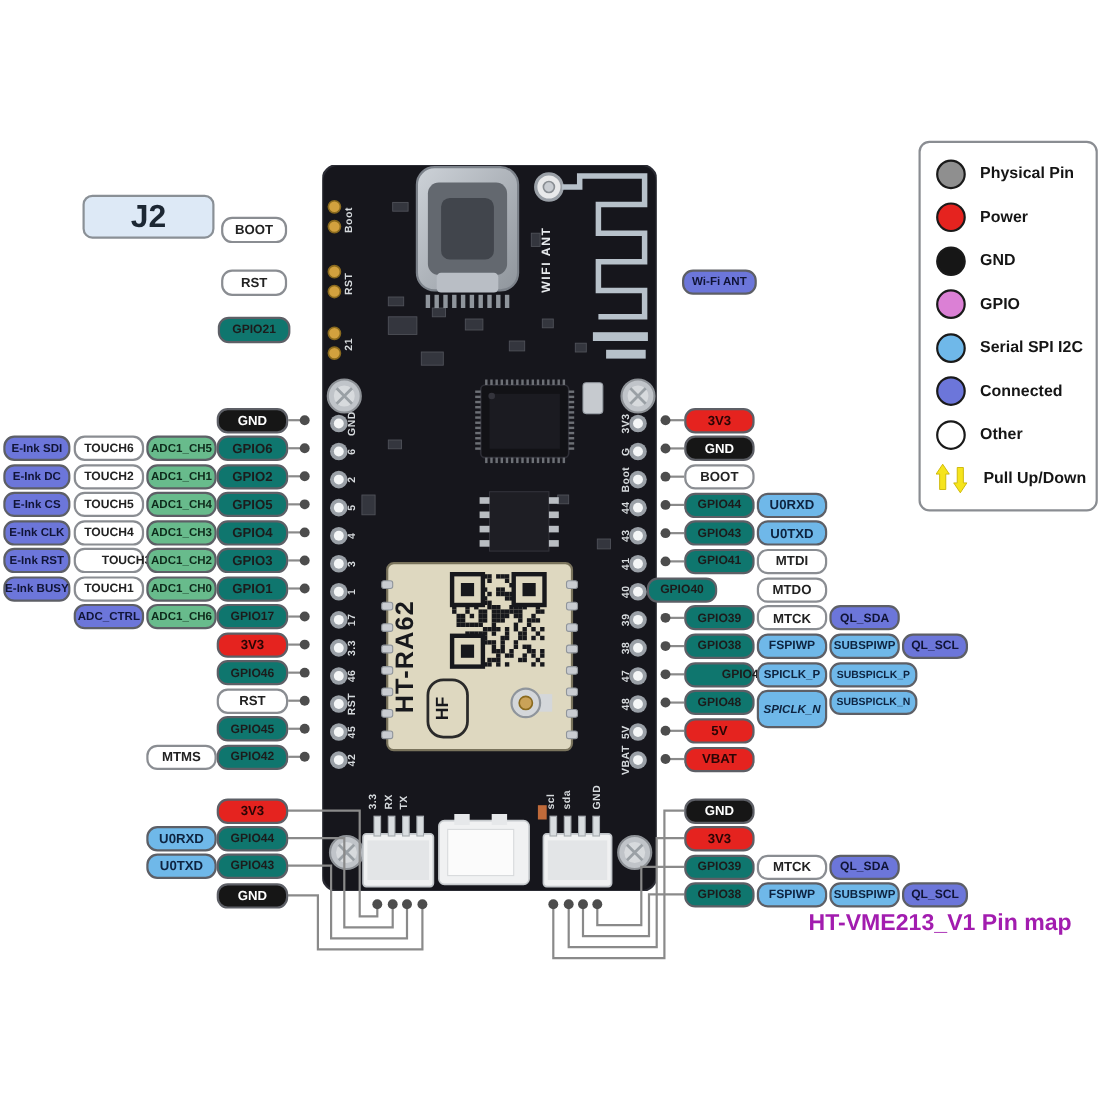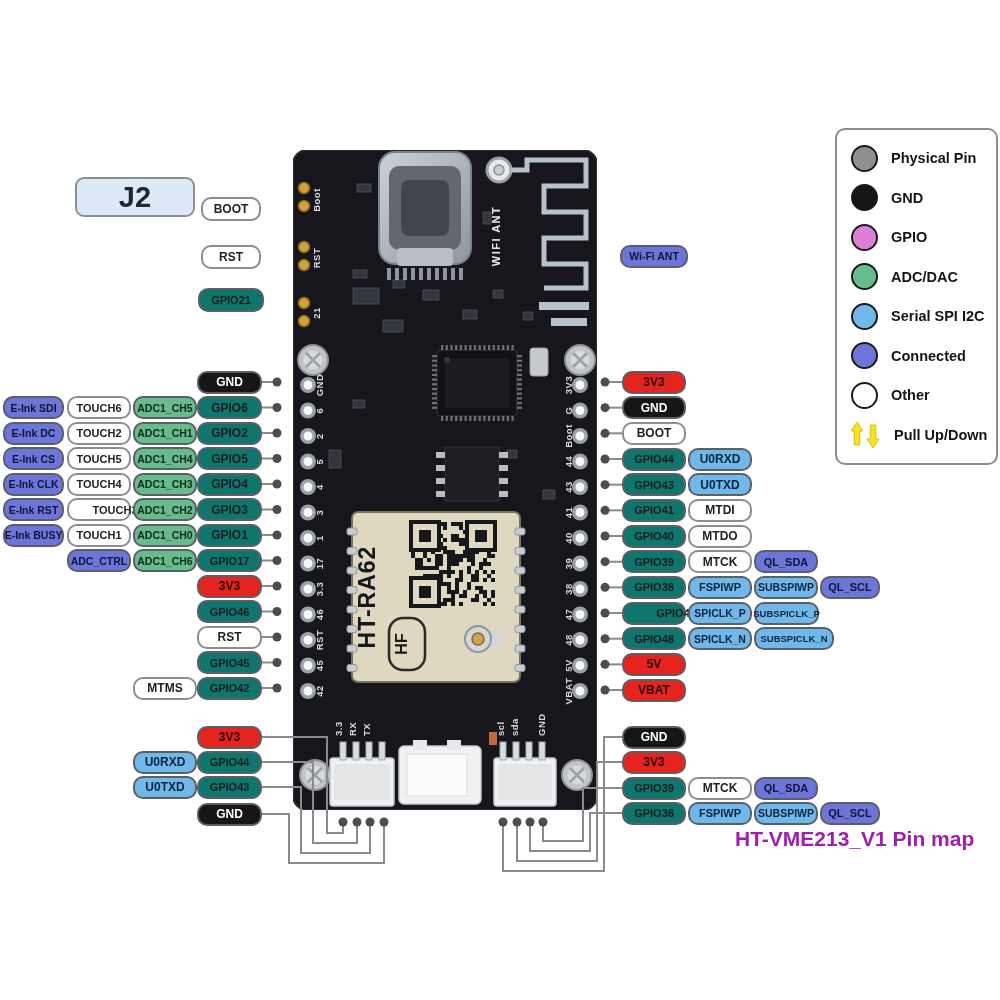--- a/index.html
+++ b/index.html
@@ -571,30 +571,30 @@
     </svg>
 
   <div class="jlabel" style="left:75px;top:177px;">J2</div>
 
   <div class="legend" id="legend-box">
       <div class="legend-item">
         <span class="legend-dot" style="background: rgb(143, 143, 143);"></span>
         <span class="legend-label">Physical Pin</span>
       </div>
       <div class="legend-item">
+        <span class="legend-dot" style="background: rgb(229, 35, 31);"></span>
+        <span class="legend-label">Power</span>
+      </div>
+      <div class="legend-item">
         <span class="legend-dot" style="background: rgb(22, 22, 22);"></span>
         <span class="legend-label">GND</span>
       </div>
       <div class="legend-item">
         <span class="legend-dot" style="background: rgb(219, 128, 213);"></span>
         <span class="legend-label">GPIO</span>
-      </div>
-      <div class="legend-item">
-        <span class="legend-dot" style="background: rgb(104, 187, 140);"></span>
-        <span class="legend-label">ADC/DAC</span>
       </div>
       <div class="legend-item">
         <span class="legend-dot" style="background: rgb(111, 184, 233);"></span>
         <span class="legend-label">Serial SPI I2C</span>
       </div>
       <div class="legend-item">
         <span class="legend-dot" style="background: rgb(108, 118, 218);"></span>
         <span class="legend-label">Connected</span>
       </div>
       <div class="legend-item">
@@ -649,34 +649,34 @@
       <div class="badge gpio" style="left: 197px; top: 676.5px; width: 65px; height: 23px; font-size: 11px;">GPIO42</div>
       <div class="badge power" style="left: 622px; top: 370.5px; width: 64px; height: 23px; font-size: 12px;">3V3</div>
       <div class="badge gnd" style="left: 622px; top: 396.17px; width: 64px; height: 23px; font-size: 12px;">GND</div>
       <div class="badge other" style="left: 622px; top: 421.84px; width: 64px; height: 23px; font-size: 12px;">BOOT</div>
       <div class="badge gpio" style="left: 622px; top: 447.51px; width: 64px; height: 23px; font-size: 11px;">GPIO44</div>
       <div class="badge serial" style="left: 688px; top: 447.51px; width: 64px; height: 23px; font-size: 12px;">U0RXD</div>
       <div class="badge gpio" style="left: 622px; top: 473.18px; width: 64px; height: 23px; font-size: 11px;">GPIO43</div>
       <div class="badge serial" style="left: 688px; top: 473.18px; width: 64px; height: 23px; font-size: 12px;">U0TXD</div>
       <div class="badge gpio" style="left: 622px; top: 498.85px; width: 64px; height: 23px; font-size: 11px;">GPIO41</div>
       <div class="badge other" style="left: 688px; top: 498.85px; width: 64px; height: 23px; font-size: 12px;">MTDI</div>
-      <div class="badge gpio" style="left: 622px; top: 524.52px; width: 64px; height: 23px; font-size: 11px;">GPIO40</div>
+      <div class="badge gpio" style="left: 588px; top: 524.52px; width: 64px; height: 23px; font-size: 11px;">GPIO40</div>
       <div class="badge other" style="left: 688px; top: 524.52px; width: 64px; height: 23px; font-size: 12px;">MTDO</div>
       <div class="badge gpio" style="left: 622px; top: 550.19px; width: 64px; height: 23px; font-size: 11px;">GPIO39</div>
       <div class="badge other" style="left: 688px; top: 550.19px; width: 64px; height: 23px; font-size: 12px;">MTCK</div>
       <div class="badge connected" style="left: 754px; top: 550.19px; width: 64px; height: 23px; font-size: 11px;">QL_SDA</div>
       <div class="badge gpio" style="left: 622px; top: 575.86px; width: 64px; height: 23px; font-size: 11px;">GPIO38</div>
       <div class="badge serial" style="left: 688px; top: 575.86px; width: 64px; height: 23px; font-size: 11px;">FSPIWP</div>
       <div class="badge serial" style="left: 754px; top: 575.86px; width: 64px; height: 23px; font-size: 10.5px;">SUBSPIWP</div>
       <div class="badge connected" style="left: 820px; top: 575.86px; width: 60px; height: 23px; font-size: 11px;">QL_SCL</div>
       <div class="badge gpio" style="left: 622px; top: 601.53px; width: 64px; height: 23px; font-size: 11px; padding-left: 44px;">GPIO47</div>
       <div class="badge serial" style="left: 688px; top: 601.53px; width: 64px; height: 23px; font-size: 10.5px;">SPICLK_P</div>
-      <div class="badge serial" style="left: 754px; top: 601.53px; width: 65px; height: 23px; font-size: 9.5px;">SUBSPICLK_P</div>
+      <div class="badge serial" style="left: 754px; top: 601.53px; width: 80px; height: 23px; font-size: 9.5px;">SUBSPICLK_P</div>
       <div class="badge gpio" style="left: 622px; top: 627.2px; width: 64px; height: 23px; font-size: 11px;">GPIO48</div>
-      <div class="badge serial" style="left: 688px; top: 627.2px; width: 64px; height: 23px; font-size: 10.5px;">SPICLK_N</div>
+      <div class="badge serial" style="left: 688px; top: 627.2px; width: 64px; height: 35px; font-size: 10.5px; font-style: italic;">SPICLK_N</div>
       <div class="badge serial" style="left: 754px; top: 627.2px; width: 80px; height: 23px; font-size: 9.5px;">SUBSPICLK_N</div>
       <div class="badge power" style="left: 622px; top: 652.87px; width: 64px; height: 23px; font-size: 12px;">5V</div>
       <div class="badge power" style="left: 622px; top: 678.54px; width: 64px; height: 23px; font-size: 12px;">VBAT</div>
       <div class="badge power" style="left: 197px; top: 725.5px; width: 65px; height: 23px; font-size: 12px;">3V3</div>
       <div class="badge serial" style="left: 133px; top: 750.5px; width: 64px; height: 23px; font-size: 12px;">U0RXD</div>
       <div class="badge gpio" style="left: 197px; top: 750.5px; width: 65px; height: 23px; font-size: 11px;">GPIO44</div>
       <div class="badge serial" style="left: 133px; top: 775.5px; width: 64px; height: 23px; font-size: 12px;">U0TXD</div>
       <div class="badge gpio" style="left: 197px; top: 775.5px; width: 65px; height: 23px; font-size: 11px;">GPIO43</div>
       <div class="badge gnd" style="left: 197px; top: 802.5px; width: 65px; height: 23px; font-size: 12px;">GND</div>
       <div class="badge gnd" style="left: 622px; top: 725.5px; width: 64px; height: 23px; font-size: 12px;">GND</div>

